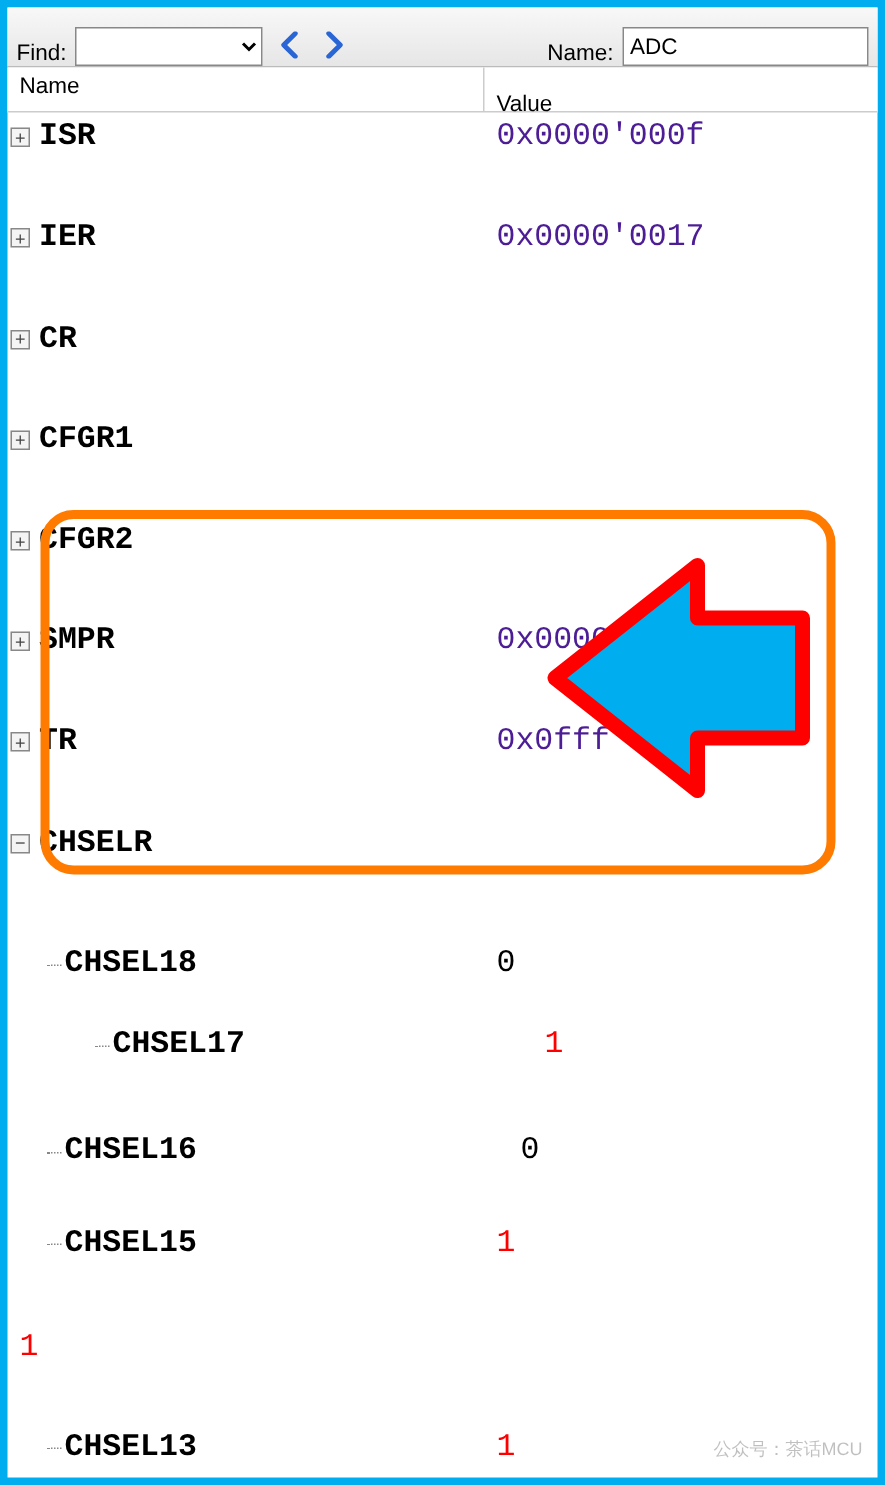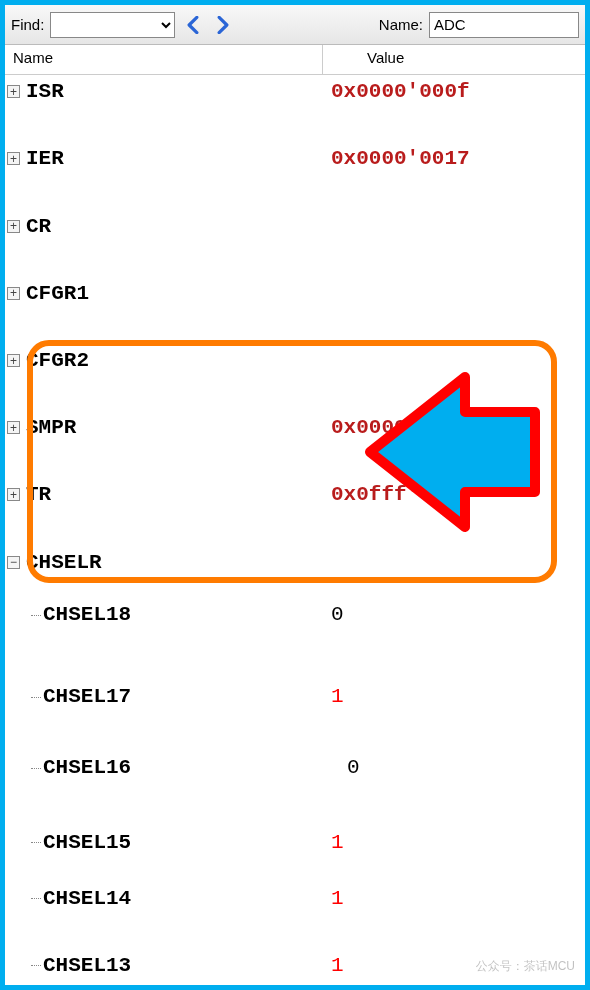--- a/index.html
+++ b/index.html
@@ -18,21 +18,21 @@
     background: #fff;
     display: flex;
     flex-direction: column;
     position: relative;
   }
   .toolbar {
     height: 40px;
     background: linear-gradient(#f8f8f8, #e6e6e6);
     border-bottom: 1px solid #bbb;
     display: flex;
-    align-items: center;
+    align-items: flex-end;
     padding: 0 6px;
     gap: 6px;
   }
   .toolbar label {
     font-size: 15px;
     color: #000;
   }
   .toolbar select, .toolbar input {
     height: 26px;
     border: 1px solid #888;
@@ -42,30 +42,30 @@
   }
   .find-select { width: 125px; }
   .nav-btn {
     width: 24px; height: 28px;
     border: none;
     background: transparent;
     cursor: pointer;
     display:flex;align-items:center;justify-content:center;
   }
   .nav-btn svg { width: 14px; height: 18px; }
-  .group-input { width: 150px; }
+  .group-input { width: 164px; }
   .headers {
     display: flex;
     height: 30px;
     border-bottom: 1px solid #ccc;
     background: #fff;
     justify-content: space-between;
   }
   .col-name { width: 318px; border-right: 1px solid #ccc; padding: 4px 8px; }
-  .col-value { flex: 1; padding: 4px 8px; margin-left: 36px; }
+  .col-value { flex: 1; padding: 16px 8px; }
   .rows {
     flex: 1;
     overflow: hidden;
     position: relative;
   }
   .row {
     display: flex;
     height: 33.6px;
     align-items: center;
     font-family: "Consolas", "Courier New", monospace;
@@ -82,21 +82,21 @@
     overflow: hidden;
   }
   .row .valcell {
     flex: 1;
     padding-left: 8px;
     color: #ff0000;
     white-space: nowrap;
   }
   .row.black .valcell { color: #000; font-weight: normal; }
   .row.red .valcell { color: #ff0000; font-weight: normal; }
-  .row.boldred .valcell { color: #b91c1c; font-weight: bold; }
+  .row.boldred .valcell { color: #4c1d95; font-weight: normal; }
   .expander {
     width: 13px; height: 13px;
     border: 1px solid #888;
     background: #f4f4f4;
     display: inline-flex;
     align-items: center; justify-content: center;
     font-size: 12px; line-height: 10px;
     margin-right: 6px;
     cursor: pointer;
     font-family: sans-serif;
@@ -226,58 +226,53 @@
           <span>TR</span>
         </div>
         <div class="valcell">0x0fff'0000</div>
       </div>
       <div class="row boldred" style="top: 235.2px;">
         <div class="namecell">
           <span class="expander">−</span>
           <span>CHSELR</span>
         </div>
       </div>
-      <div class="row child black" style="top: 254px;">
+      <div class="row child black" style="top: 282px;">
         <div class="namecell">
           <span style="display:inline-block;width:14px"></span>
           <span class="tree-spacer branch"></span>
           <span class="child-name">CHSEL18</span>
         </div>
         <div class="valcell">0</div>
       </div>
-      <div class="row child red" style="top: 302.4px;">
+      <div class="row child red" style="top: 302.4px; margin-left: 32px;">
         <div class="namecell">
           <span style="display:inline-block;width:14px"></span>
           <span class="tree-spacer branch"></span>
           <span class="child-name">CHSEL17</span>
         </div>
         <div class="valcell">1</div>
       </div>
       <div class="row child black" style="top: 340px; gap: 16px;">
         <div class="namecell">
           <span style="display:inline-block;width:14px"></span>
           <span class="tree-spacer branch"></span>
           <span class="child-name">CHSEL16</span>
         </div>
         <div class="valcell">0</div>
       </div>
-      <div class="row child red" style="top: 381px;">
+      <div class="row child red" style="top: 368px;">
         <div class="namecell">
           <span style="display:inline-block;width:14px"></span>
           <span class="tree-spacer branch"></span>
           <span class="child-name">CHSEL15</span>
         </div>
         <div class="valcell">1</div>
       </div>
       <div class="row child red" style="top: 403.2px;">
-        <div class="namecell">
-          <span style="display:inline-block;width:14px"></span>
-          <span class="tree-spacer branch"></span>
-          <span class="child-name">CHSEL14</span>
-        </div>
         <div class="valcell">1</div>
       </div>
       <div class="row child red" style="top: 436.8px; justify-content: flex-end;">
         <div class="namecell">
           <span style="display:inline-block;width:14px"></span>
           <span class="tree-spacer branch"></span>
           <span class="child-name">CHSEL13</span>
         </div>
         <div class="valcell">1</div>
       </div>

